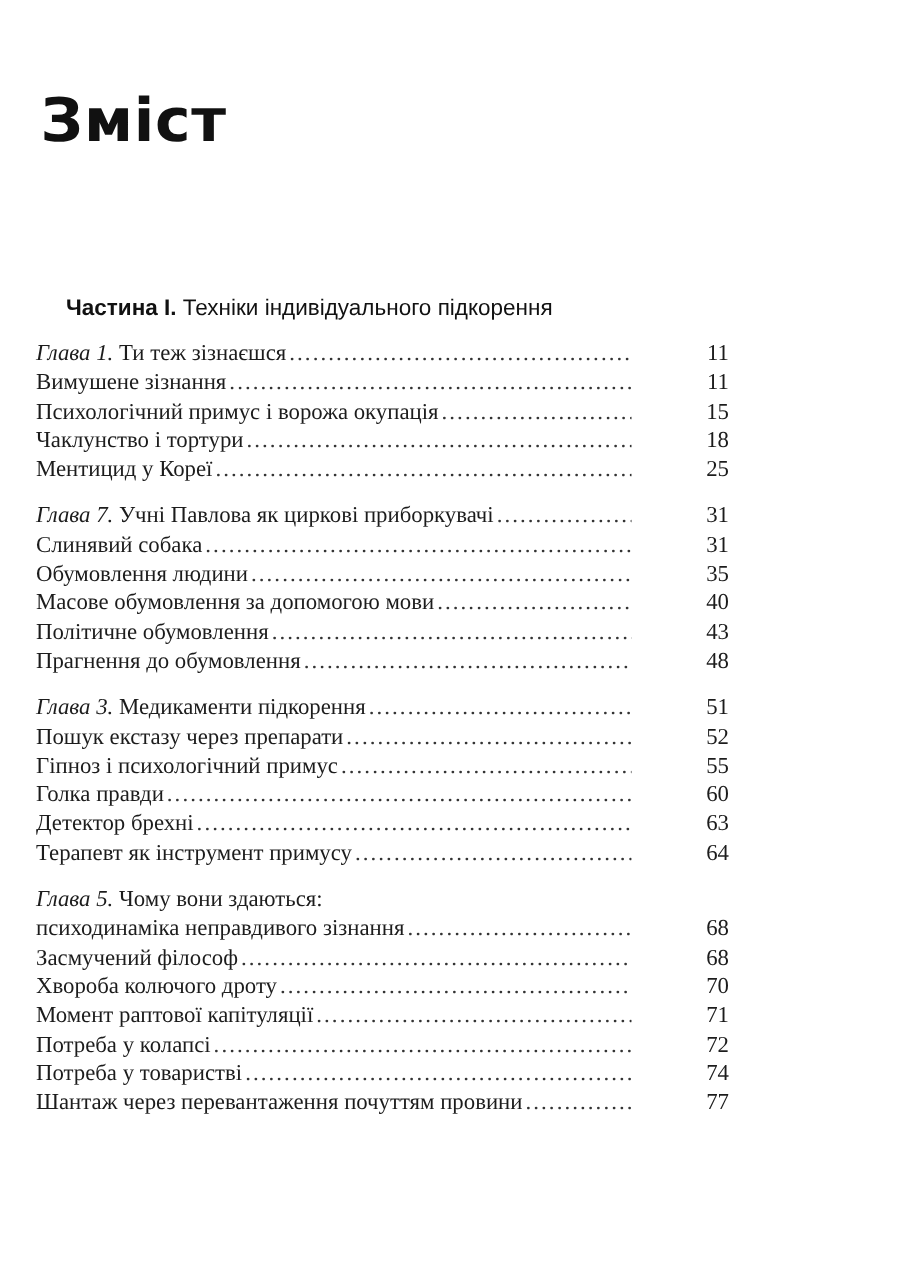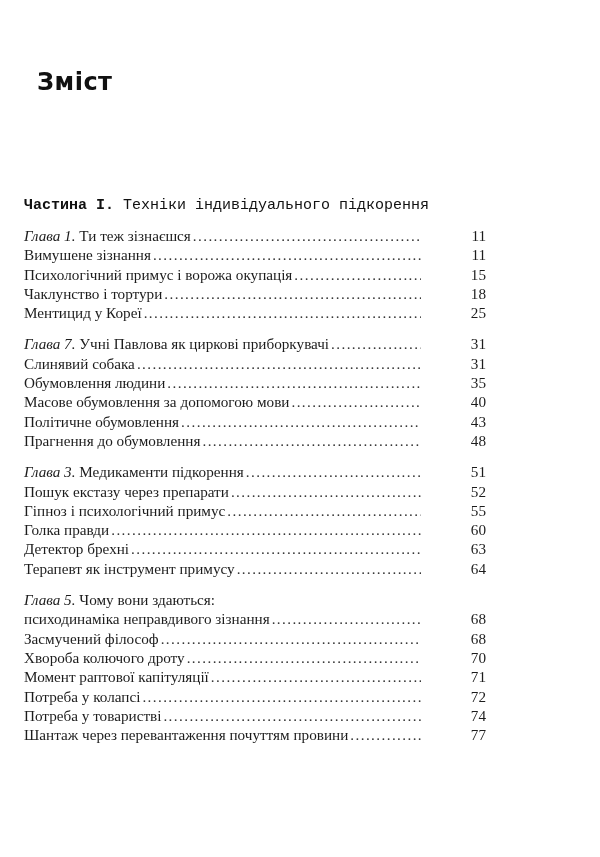--- a/index.html
+++ b/index.html
@@ -11,40 +11,41 @@
     width: 600px;
     height: 857px;
     position: relative;
     overflow: hidden;
     color: #1a1a1a;
   }
   .page-title {
     position: absolute;
     left: 27px;
     top: 58px;
-    margin: 10px;
+    margin: 0;
     font-family: "DejaVu Sans", sans-serif;
     font-weight: bold;
-    font-size: 24px;
+    font-size: 40px;
     letter-spacing: 0.5px;
     color: #111;
   }
   .toc {
     position: absolute;
     left: 24px;
     top: 196px;
     width: 462px;
   }
   .part-heading {
-    font-family: Liberation Mono, monospace;
+    font-family: Liberation Sans, sans-serif;
     font-size: 15px;
     line-height: 20px;
     color: #111;
     margin-bottom: 10px;
     white-space: nowrap;
+    margin-left: 20px;
   }
   .part-heading .part-label {
     font-weight: bold;
   }
   .chapter {
     margin-bottom: 12px;
   }
   .row {
     display: flex;
     align-items: flex-start;

